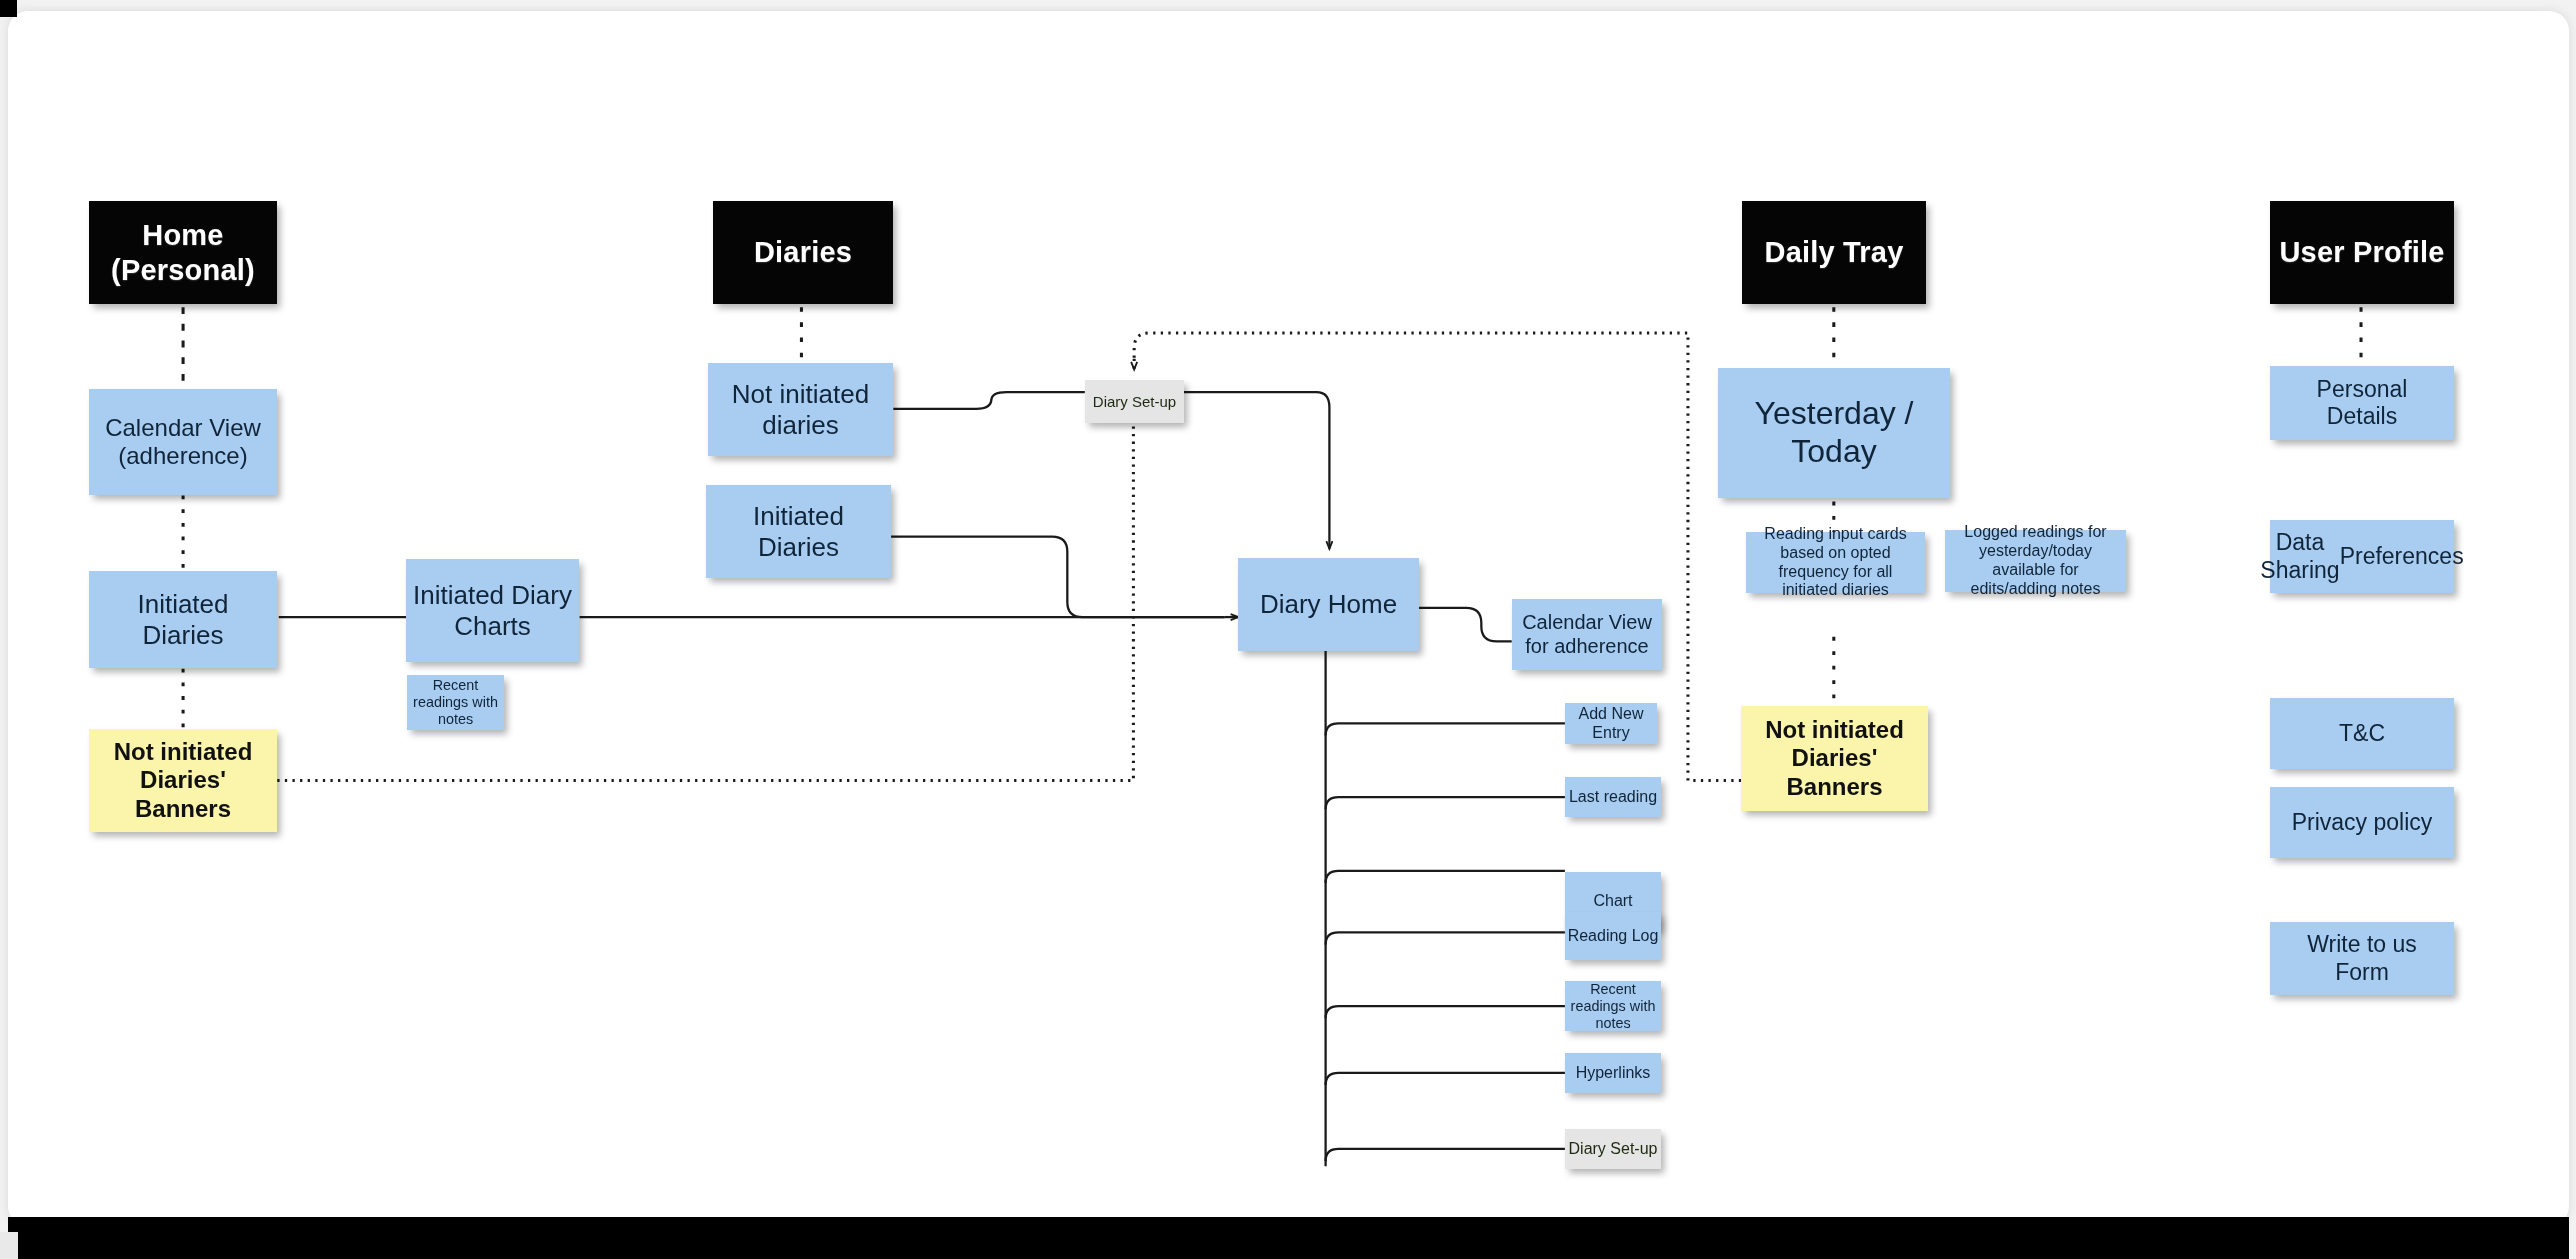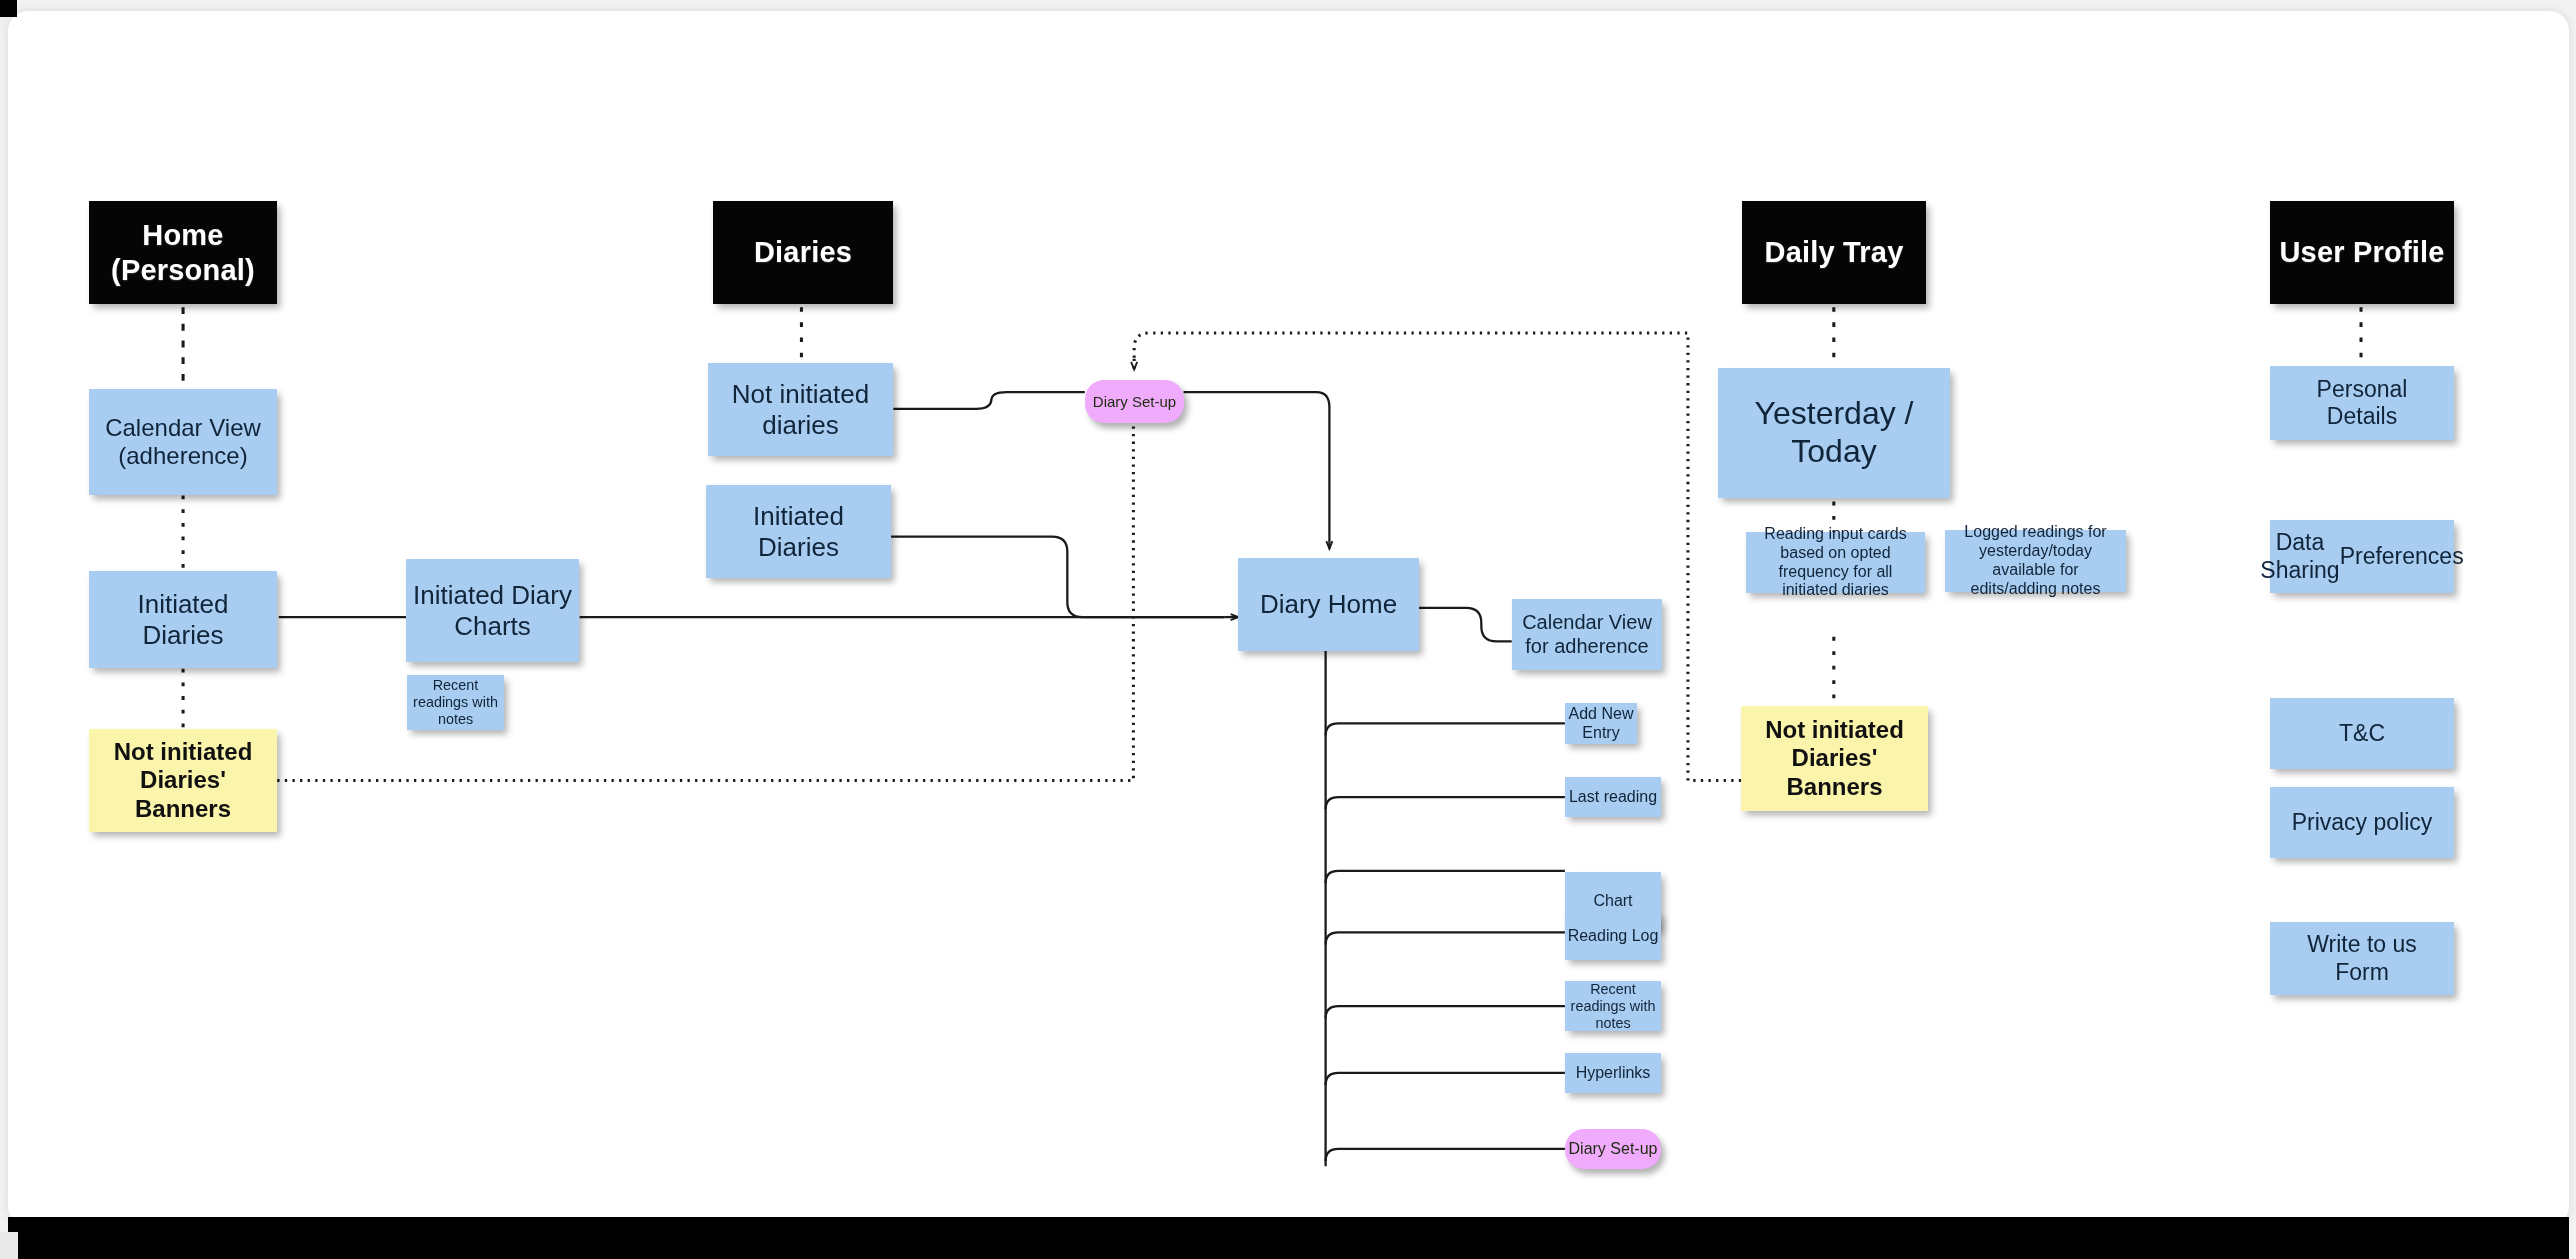--- a/index.html
+++ b/index.html
@@ -15,21 +15,21 @@
 
   svg#wires{position:absolute;left:0;top:0;width:2576px;height:1260px;pointer-events:none;}
 
   .node{position:absolute;box-sizing:border-box;display:flex;align-items:center;
         justify-content:center;text-align:center;line-height:1.18;
         box-shadow:3.8px 5.3px 6.8px rgba(0,0,0,.30);}
   .hdr{background:#050505;color:#ffffff;font-weight:bold;letter-spacing:0.2px;
        text-shadow:0 0.8px 1.5px rgba(255,255,255,.18);}
   .blue{background:#a8cdf0;color:#10243a;}
   .yellow{background:#fbf4ab;color:#111;font-weight:bold;}
-  .green{background:#f0abfc;color:#1d2a10;border-radius:19px;}
+  .green{background:#e5e5e5;color:#1d2a10;}
   .s38{font-size:29px;} .s34{font-size:26px;} .s32{font-size:24px;}
   .s30{font-size:23px;} .s26{font-size:20px;}
   .s21{font-size:16px;} .s20{font-size:15px;} .s19{font-size:14.4px;}
 </style>
 </head>
 <body>
 
 <div id="stage">
   <div id="frame"></div>
   <div id="paper"></div>
@@ -141,21 +141,21 @@
 
   <div class="node blue s34" style="left:1238px;top:558px;width:181px;height:93px;">
     <span>Diary Home</span>
   </div>
 
   <div class="node blue s26" style="left:1512px;top:599px;width:150px;height:71px;flex-direction:column;">
     <span>Calendar View</span>
     <span>for adherence</span>
   </div>
 
-  <div class="node blue s21" style="left:1565px;top:703px;width:72px;height:41px;flex-direction:column;justify-content:center;">
+  <div class="node blue s21" style="left:1565px;top:703px;width:92px;height:41px;flex-direction:column;justify-content:center;">
     <span>Add New</span>
     <span>Entry</span>
   </div>
 
   <div class="node blue s21" style="left:1565px;top:777px;width:96px;height:40px;">
     <span>Last reading</span>
   </div>
 
   <div class="node blue s21" style="left:1565px;top:872px;width:96px;height:58px;align-items:center;">
     <span>Chart</span>

